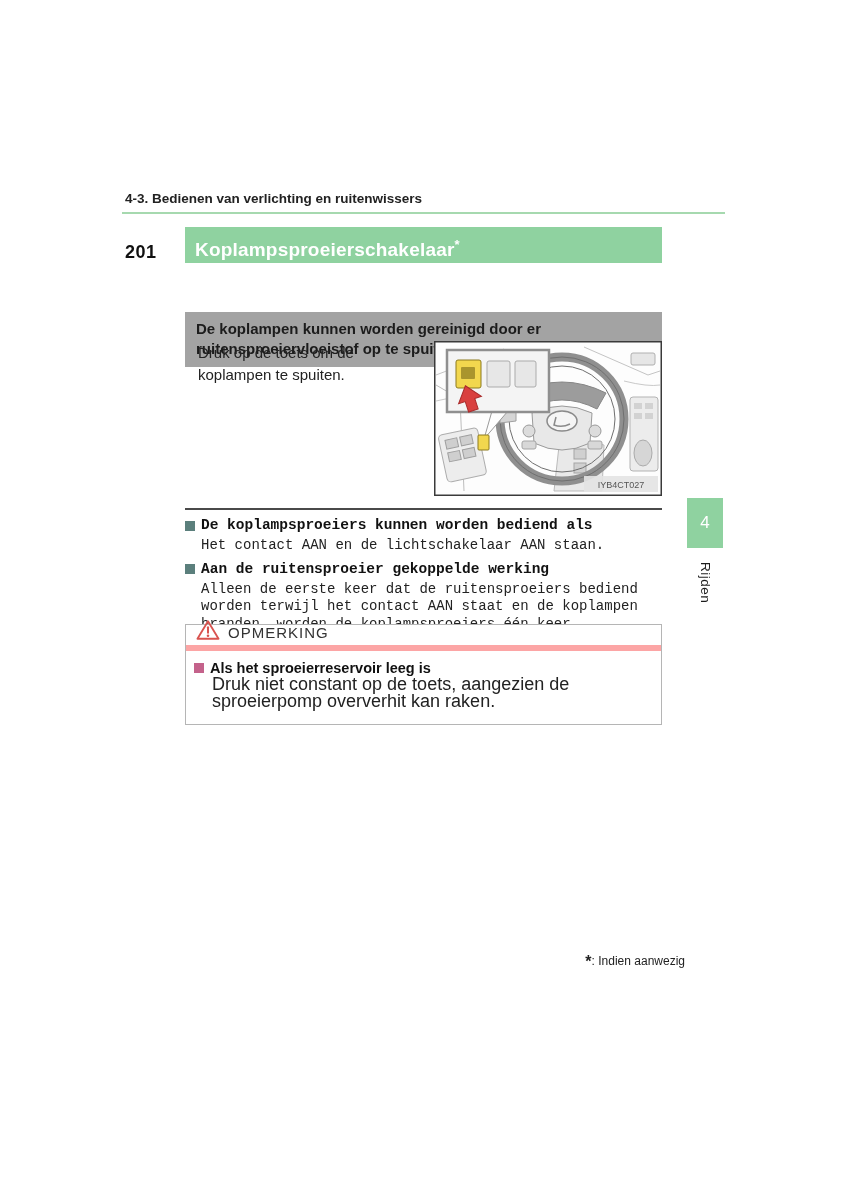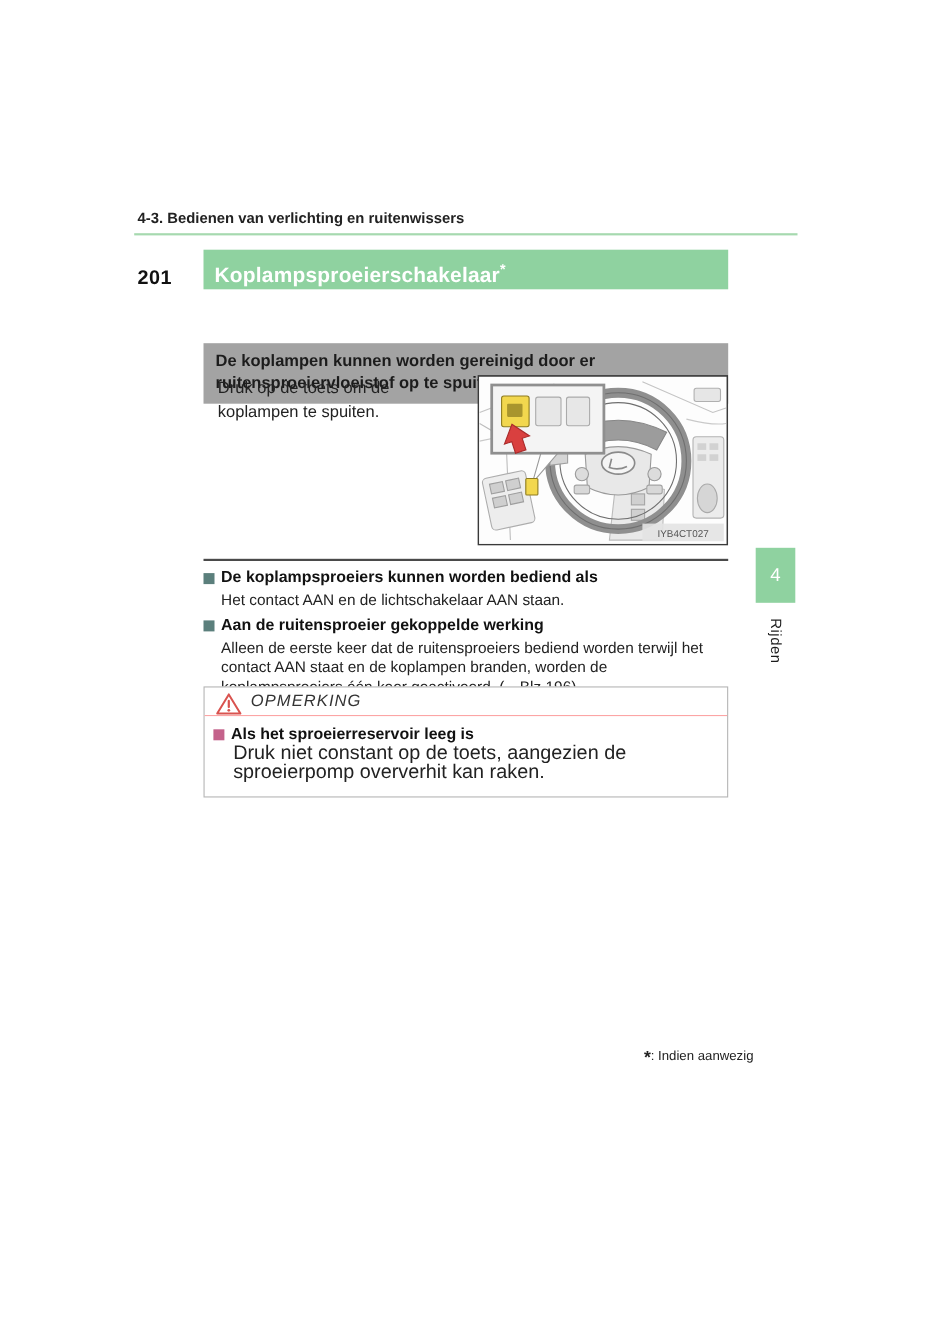--- a/index.html
+++ b/index.html
@@ -57,21 +57,21 @@
     top: 341px; left: 434px; width: 228px; height: 155px; border-radius: 23px;
   }
   
   .divider {
     position: absolute;
     top: 508px; left: 185px; width: 477px; height: 1.5px;
     background: #4a4a4a;
   }
   
   .bullets { position: absolute; top: 516px; left: 185px; width: 477px; }
-  .bullet-item { margin-bottom: 5px; }
+  .bullet-item { margin-bottom: 5px; font-family: Liberation Mono, monospace; }
   .bullet-heading {
     font-size: 14.5px; font-weight: bold; color: #111;
     line-height: 19px;
     display: flex; align-items: baseline;
   }
   .bullet-square {
     width: 10px; height: 10px; flex: 0 0 10px;
     background: #5b7f7c;
     margin-right: 6px;
     position: relative; top: 0px;
@@ -82,25 +82,24 @@
     padding-left: 16px; margin-top: 2px;
   }
   
   .notice-box {
     position: absolute;
     top: 624px; left: 185px; width: 477px;
     border: 1px solid #b5b5b5;
     background: #ffffff;
   }
   .notice-header {
-    display: flex; align-items: flex-start; gap: 8px;
+    display: flex; align-items: flex-end; gap: 8px;
     padding: 4px 10px;
-    border-bottom: 1px solid #fca5a5;
+    border-bottom: 6px solid #fca5a5;
     height: 26px;
-    font-style: italic;
   }
   .notice-title { font-size: 15px; color: #333; letter-spacing: 1px; }
   .notice-content { padding: 9px 10px 14px 8px; }
   .notice-heading {
     font-size: 14.5px; font-weight: bold; color: #111;
     display: flex; align-items: center;
   }
   .notice-square {
     width: 10px; height: 10px; flex: 0 0 10px;
     background: #c4628b;

